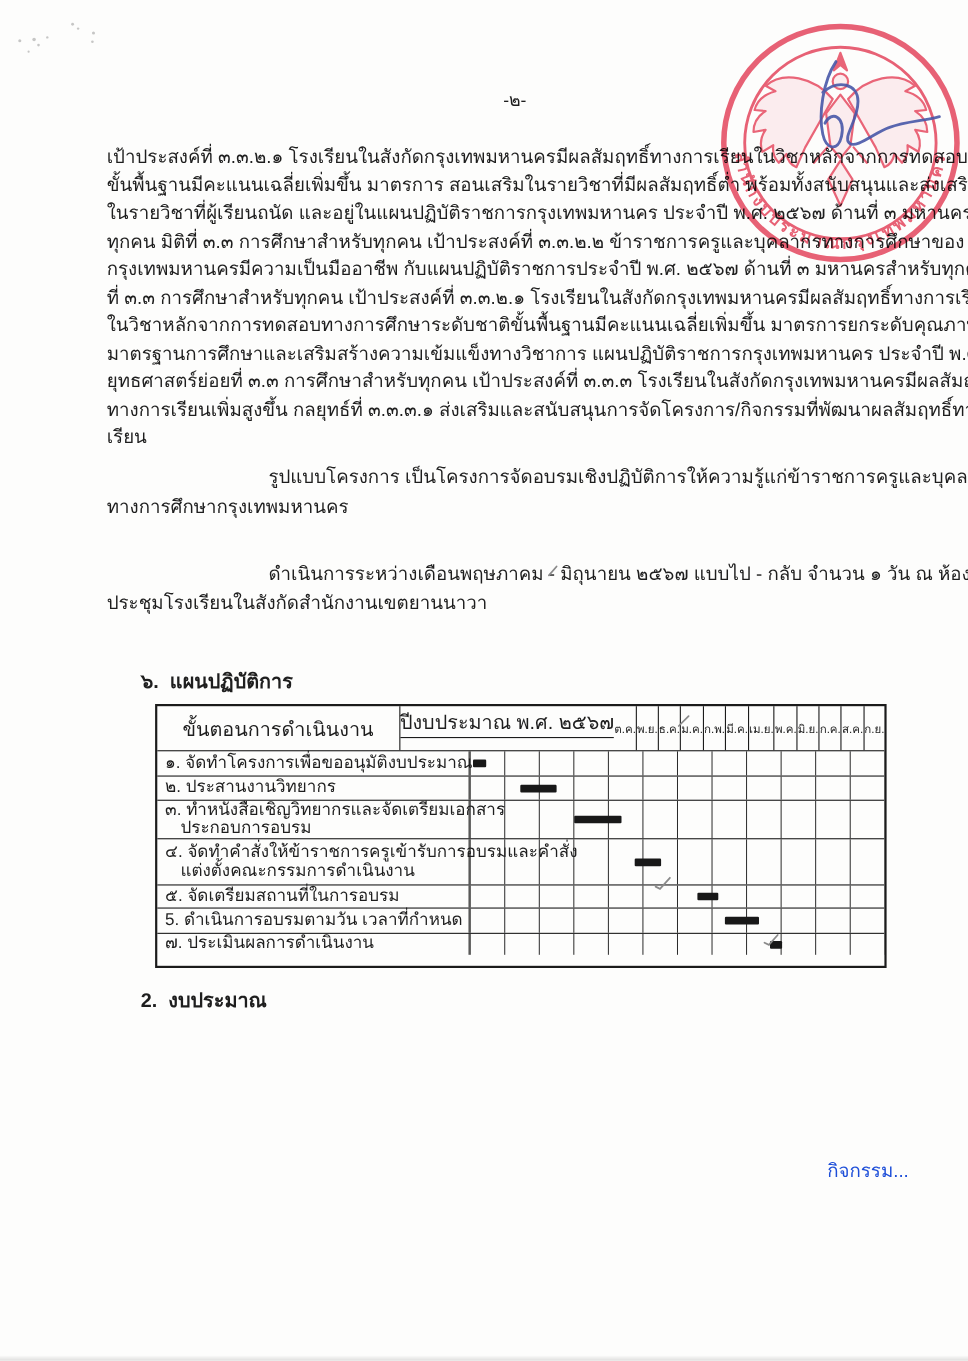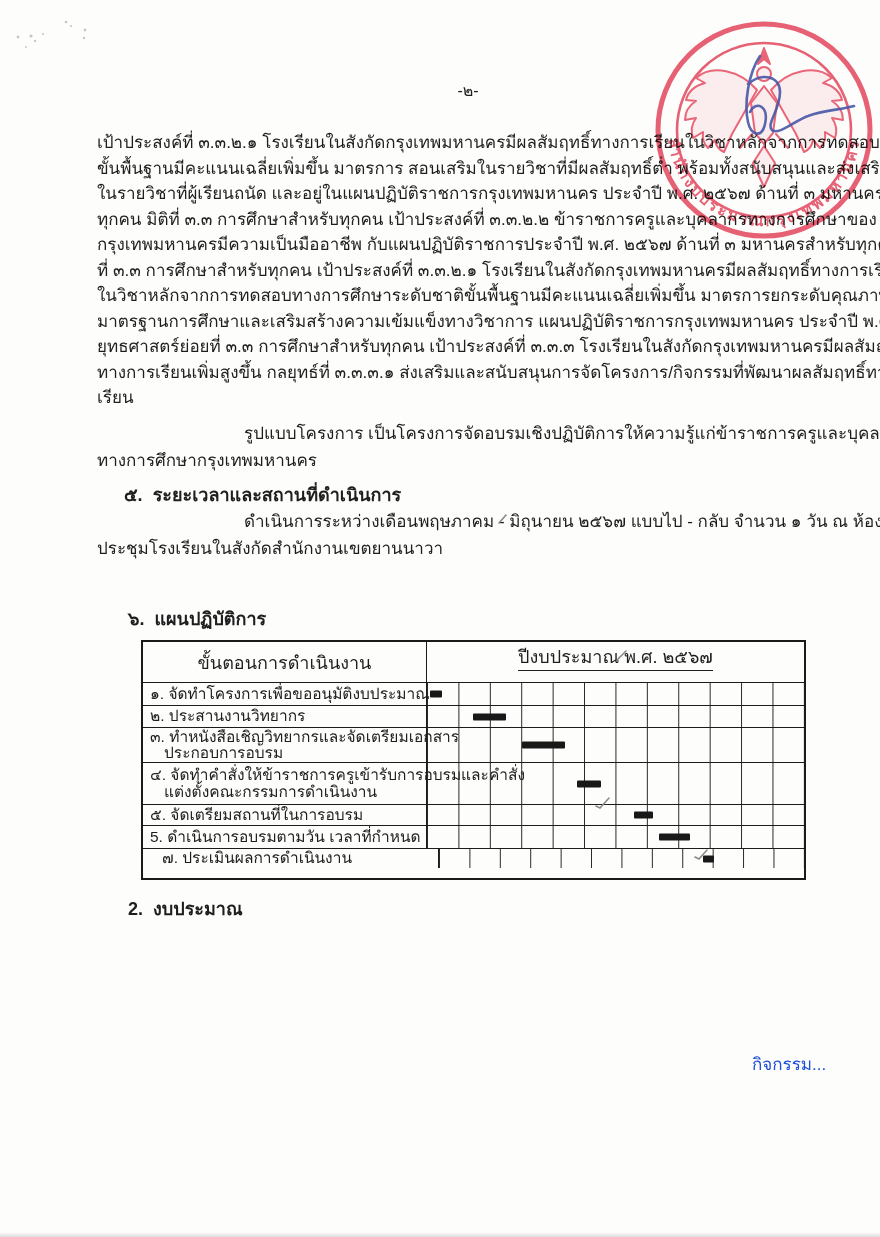--- a/index.html
+++ b/index.html
@@ -28,21 +28,21 @@
   .gt-steps{width:284px; border-right:1.6px solid #1b1b1b; display:flex; align-items:center; justify-content:center;
             font-size:18px; white-space:pre;}
   .gt-mwrap{flex:1; display:flex; flex-direction:row;justify-content:center;}
   .gt-year{height:29px; border-bottom:1.4px solid #1b1b1b; display:flex; align-items:center; justify-content:center;
            font-size:18px; white-space:pre;}
   .gt-months{flex:1; display:flex;}
   .gt-m{flex:1; border-right:1.3px solid #1b1b1b; display:flex; align-items:center; justify-content:center;
         font-size:10.5px; white-space:pre;}
   .gt-m:last-child{border-right:none;}
   .gt-row{display:flex; border-bottom:1.5px solid #1b1b1b;}
-  .gt-row:last-child{border-bottom:none;padding-left:12px;}
+  .gt-row:last-child{border-bottom:none;}
   .r1{height:23px}.r2{height:22px}.r3{height:35px}.r4{height:42px}.r5{height:21px}.r6{height:23px}.r7{height:19px}
   .gt-label{width:284px; border-right:1.6px solid #1b1b1b; display:flex; flex-direction:column; justify-content:center;
             padding:0 4px 0 7px; font-size:15.5px;}
   .gt-label .ll{white-space:pre; line-height:16.5px;}
   .gt-label .ind2{padding-left:14px;}
   .gt-bars{flex:1; position:relative;
     background-image:linear-gradient(to right,#262626 1.3px,transparent 1.3px);
     background-size:calc(100%/12) 100%;}
   .bar{position:absolute; top:50%; transform:translateY(-50%); height:7px; background:#181818; border-radius:1px;}
 
@@ -82,33 +82,46 @@
     <div class="line">ยุทธศาสตร์ย่อยที่ ๓.๓ การศึกษาสำหรับทุกคน เป้าประสงค์ที่ ๓.๓.๓ โรงเรียนในสังกัดกรุงเทพมหานครมีผลสัมฤทธิ์</div>
     <div class="line">ทางการเรียนเพิ่มสูงขึ้น กลยุทธ์ที่ ๓.๓.๓.๑ ส่งเสริมและสนับสนุนการจัดโครงการ/กิจกรรมที่พัฒนาผลสัมฤทธิ์ทางการ</div>
     <div class="line">เรียน</div>
   </div>
 
   <div class="abs lines-27" style="left:97px; top:420px; width:760px;">
     <div class="line indent">รูปแบบโครงการ เป็นโครงการจัดอบรมเชิงปฏิบัติการให้ความรู้แก่ข้าราชการครูและบุคลากร</div>
     <div class="line">ทางการศึกษากรุงเทพมหานคร</div>
   </div>
 
-  <div class="heading" style="left:124px; top:480px;">๕.  ระยะเวลาและสถานที่ดำเนินการ</div>
   <div class="abs lines-27" style="left:97px; top:508px; width:760px;">
     <div class="line indent">ดำเนินการระหว่างเดือนพฤษภาคม - มิถุนายน ๒๕๖๗ แบบไป - กลับ จำนวน ๑ วัน ณ ห้อง</div>
     <div class="line">ประชุมโรงเรียนในสังกัดสำนักงานเขตยานนาวา</div>
   </div>
 
   <div class="heading" style="left:128px; top:604px;">๖.  แผนปฏิบัติการ</div>
 
   <div class="gtable">
     <div class="gt-head">
       <div class="gt-steps">ขั้นตอนการดำเนินงาน</div>
       <div class="gt-mwrap">
         <div class="gt-year">ปีงบประมาณ พ.ศ. ๒๕๖๗</div>
+        <div class="gt-months">
+          <div class="gt-m">ต.ค.</div>
+          <div class="gt-m">พ.ย.</div>
+          <div class="gt-m">ธ.ค.</div>
+          <div class="gt-m">ม.ค.</div>
+          <div class="gt-m">ก.พ.</div>
+          <div class="gt-m">มี.ค.</div>
+          <div class="gt-m">เม.ย.</div>
+          <div class="gt-m">พ.ค.</div>
+          <div class="gt-m">มิ.ย.</div>
+          <div class="gt-m">ก.ค.</div>
+          <div class="gt-m">ส.ค.</div>
+          <div class="gt-m">ก.ย.</div>
+        </div>
       </div>
     </div>
 
     <div class="gt-row r1">
       <div class="gt-label">
         <div class="ll">๑. จัดทำโครงการเพื่อขออนุมัติงบประมาณ</div>
       </div>
       <div class="gt-bars">
         <div class="bar" style="left: 0.833333%; width: 3.08333%;"></div>
       </div>

